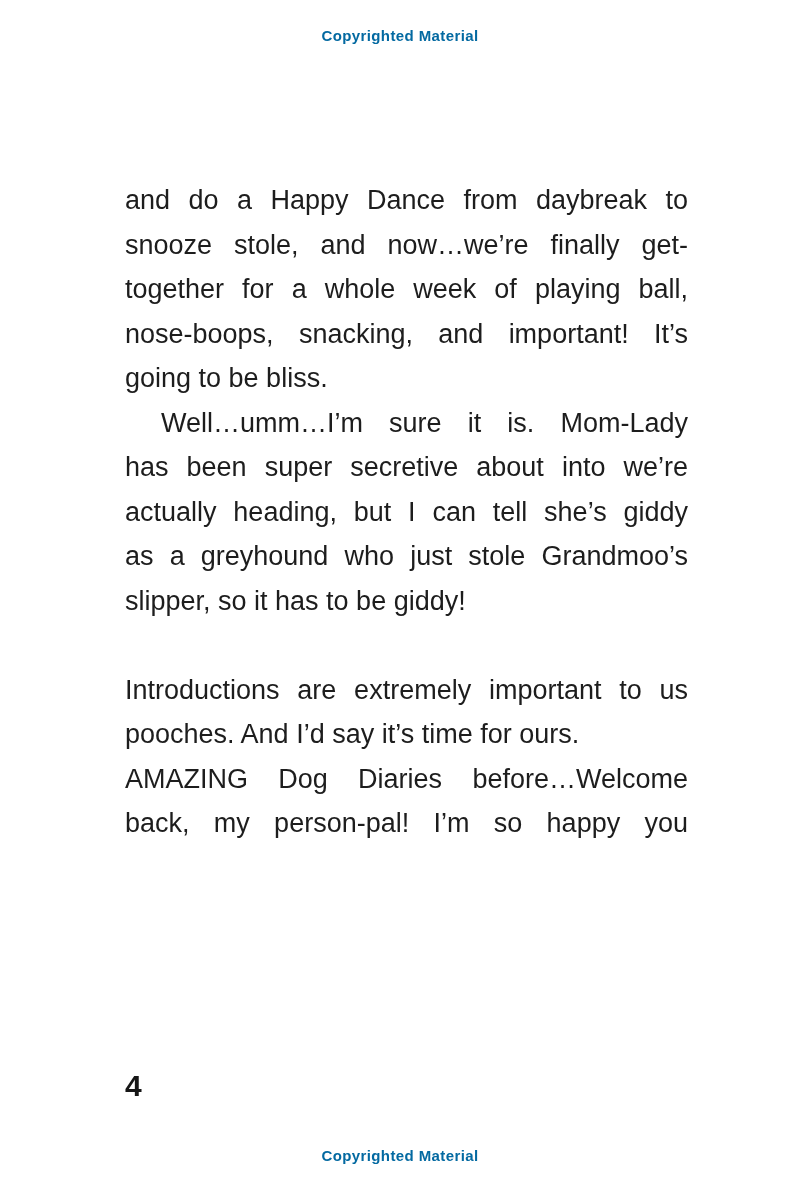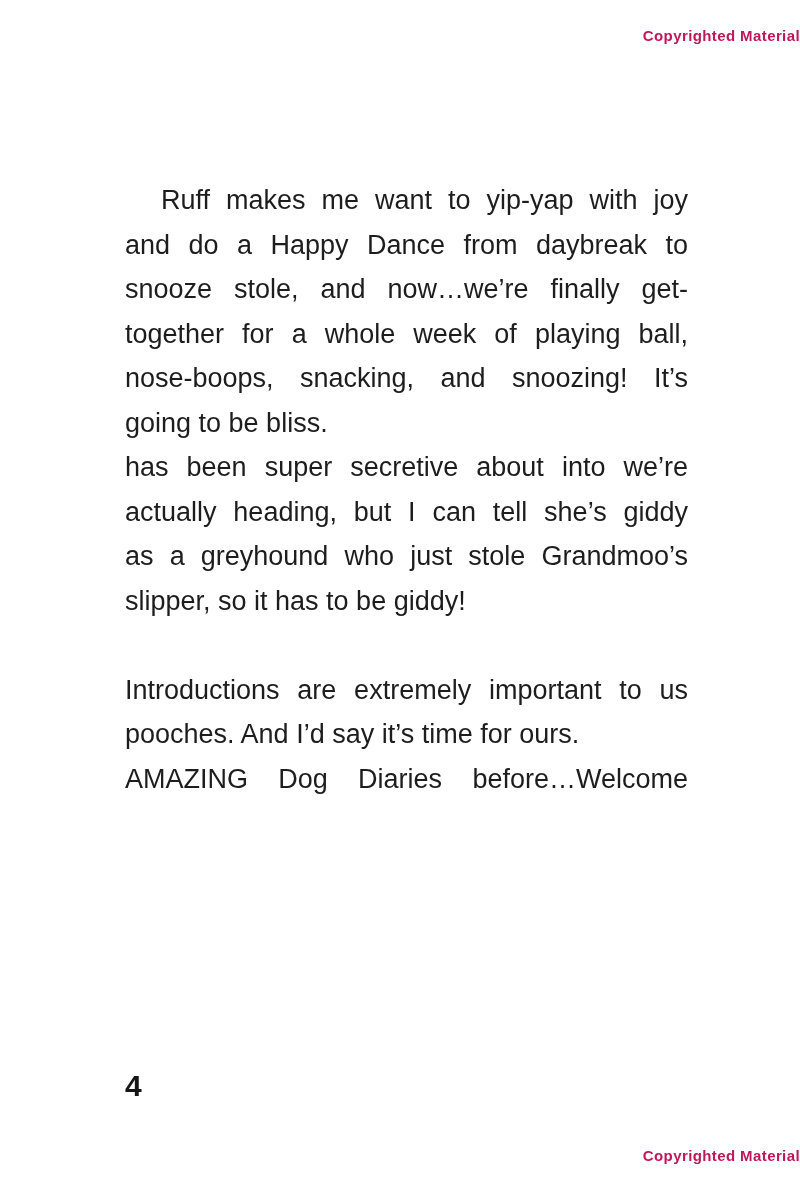--- a/index.html
+++ b/index.html
@@ -12,22 +12,22 @@
     width: 800px;
     height: 1200px;
     background: #ffffff;
     overflow: hidden;
     font-family: "Liberation Sans", sans-serif;
   }
   .copyright {
     position: absolute;
     left: 0;
     width: 100%;
-    text-align: right;
-    color: #be185d;
+    text-align: center;
+    color: #0369a1;
     font-weight: bold;
     font-size: 15px;
     letter-spacing: 0.4px;
   }
   .copyright.top { top: 27px; }
   .copyright.bottom { top: 1147px; }
   .text-block {
     position: absolute;
     left: 125px;
     top: 178px;
@@ -64,45 +64,46 @@
 </head>
 <body>
 
 <div class="page">
 
   <div class="copyright top">Copyrighted Material</div>
 
   <div class="text-block">
 
     <div>
-      <div class="line first-indent">Ruff makes me want to yip-yap with joy</div>
       <div class="line">and do a Happy Dance from daybreak to</div>
       <div class="line">snooze stole, and now…we’re finally get-</div>
       <div class="line">together for a whole week of playing ball,</div>
-      <div class="line">nose-boops, snacking, and snoozing! It’s</div>
+      <div class="line">nose-boops, snacking, and important! It’s</div>
       <div class="line last">going to be bliss.</div>
     </div>
 
     <div>
+      <div class="line first-indent">Well…umm…I’m sure it is. Mom-Lady</div>
       <div class="line">has been super secretive about into we’re</div>
       <div class="line">actually heading, but I can tell she’s giddy</div>
       <div class="line">as a greyhound who just stole Grandmoo’s</div>
       <div class="line last">slipper, so it has to be giddy!</div>
     </div>
 
 
     <div class="spacer"></div>
 
     <div>
       <div class="line">Introductions are extremely important to us</div>
       <div class="line last">pooches. And I’d say it’s time for ours.</div>
     </div>
 
     <div>
       <div class="line">AMAZING Dog Diaries before…Welcome</div>
+      <div class="line">back, my person-pal! I’m so happy you</div>
     </div>
 
   </div>
 
   <div class="page-number">4</div>
 
   <div class="copyright bottom">Copyrighted Material</div>
 
 </div>
 

